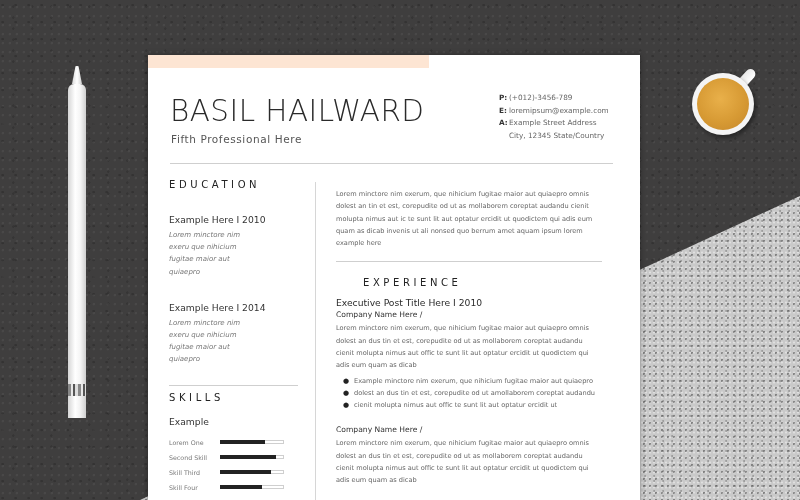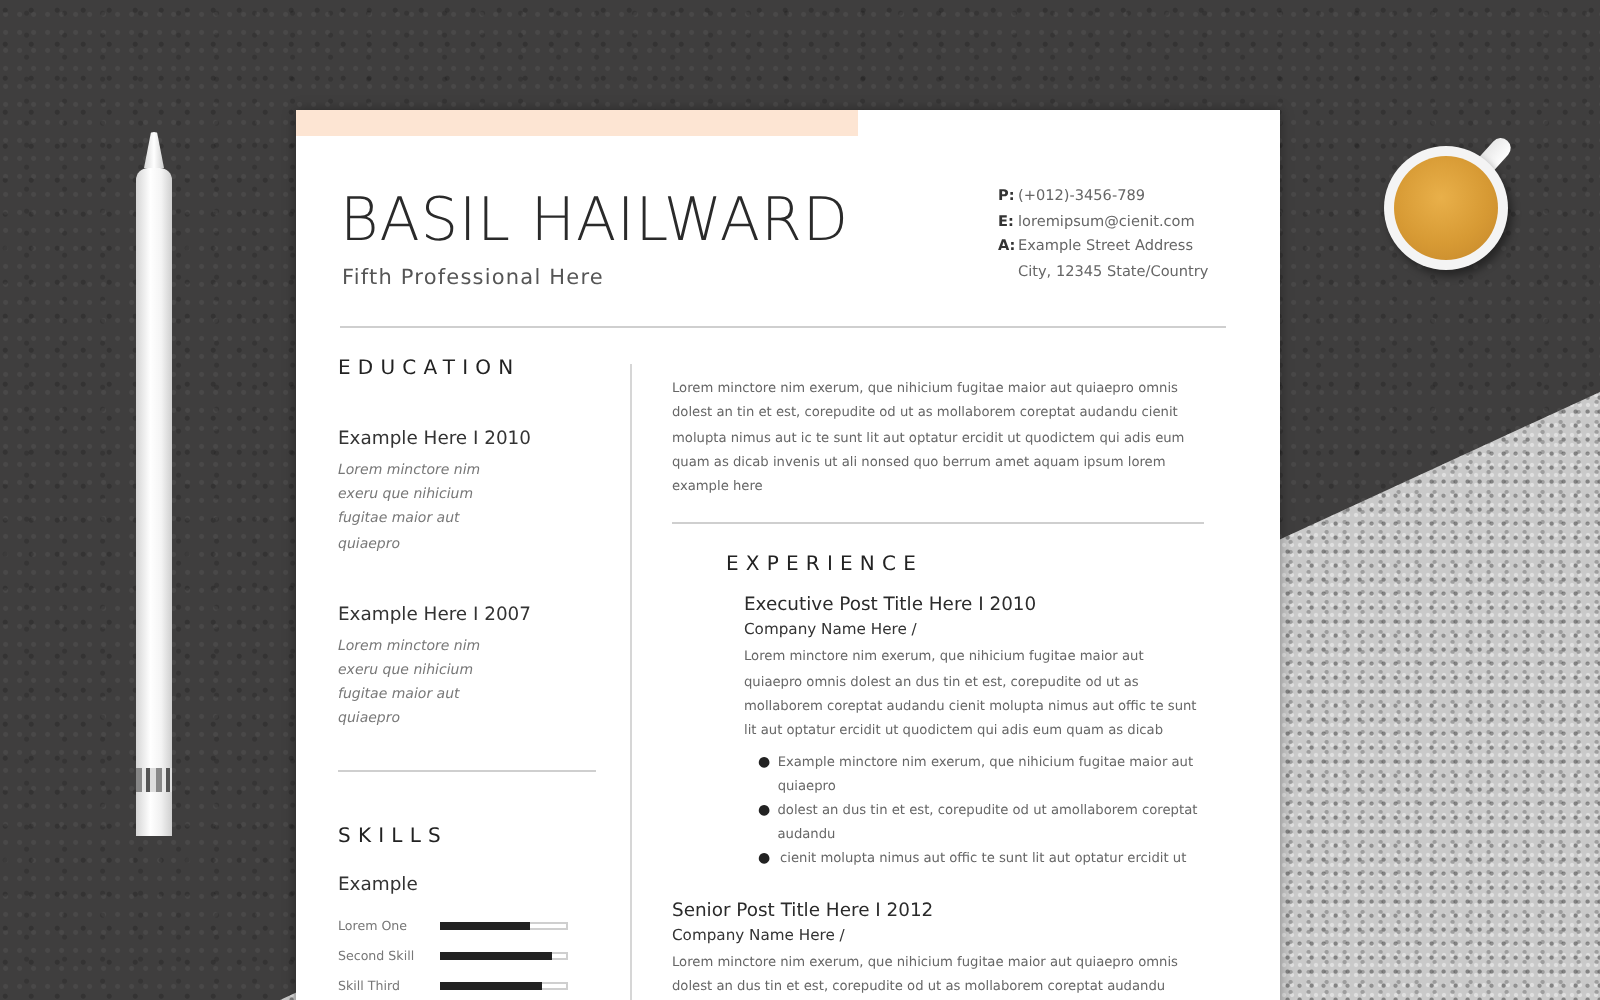--- a/index.html
+++ b/index.html
@@ -155,21 +155,21 @@
   <div class="name">BASIL HAILWARD</div>
   <div class="tagline">Fifth Professional Here</div>
 
   <div class="contact">
     <div class="row">
       <span class="lbl">P:</span>
       <span>(+012)-3456-789</span>
     </div>
     <div class="row">
       <span class="lbl">E:</span>
-      <span>loremipsum@cienit.com</span>
+      <span>loremipsum@example.com</span>
     </div>
     <div class="row">
       <span class="lbl">A:</span>
       <span>Example Street Address</span>
     </div>
     <div class="row">
       <span class="lbl"></span>
       <span>City, 12345 State/Country</span>
     </div>
   </div>
@@ -178,27 +178,27 @@
   <div class="col-rule"></div>
 
   <div class="left">
     <div class="section-title">EDUCATION</div>
 
     <div style="margin-top:4px;">
       <div class="edu-title">Example Here I 2010</div>
       <div class="edu-text" style="width:88px;">Lorem minctore nim exeru que nihicium fugitae maior aut quiaepro</div>
     </div>
     <div style="margin-top:11px;">
-      <div class="edu-title">Example Here I 2007</div>
+      <div class="edu-title">Example Here I 2014</div>
       <div class="edu-text" style="width:88px;">Lorem minctore nim exeru que nihicium fugitae maior aut quiaepro</div>
     </div>
 
     <div class="left-rule"></div>
 
-    <div class="section-title" style="margin-top:27px;">SKILLS</div>
+    <div class="section-title" style="margin-top:6px;">SKILLS</div>
     <div class="skill-group" style="margin-top:13px;">Example</div>
 
     <div style="margin-top:8px;">
       <div class="skill-row">
         <span class="skill-label">Lorem One</span>
         <div class="skill-bar">
             <div class="skill-fill" style="width: 44.8px;"></div>
           </div>
       </div>
       <div class="skill-row">
@@ -229,40 +229,39 @@
 
   </div>
 
   <div class="right">
     <div class="body-text">Lorem minctore nim exerum, que nihicium fugitae maior aut quiaepro omnis dolest an tin et est, corepudite od ut as mollaborem coreptat audandu cienit molupta nimus aut ic te sunt lit aut optatur ercidit ut quodictem qui adis eum quam as dicab invenis ut ali nonsed quo berrum amet aquam ipsum lorem example here</div>
 
     <div class="right-rule"></div>
 
     <div class="section-title" style="margin-top:15px;padding-left:27px;">EXPERIENCE</div>
 
-    <div style="margin-top:9px;margin-left:36px;">
+    <div style="margin-top:9px;">
       <div class="job-title">Executive Post Title Here I 2010</div>
       <div class="company">Company Name Here /</div>
       <div class="body-text" style="margin-top:3px;">Lorem minctore nim exerum, que nihicium fugitae maior aut quiaepro omnis dolest an dus tin et est, corepudite od ut as mollaborem coreptat audandu cienit molupta nimus aut offic te sunt lit aut optatur ercidit ut quodictem qui adis eum quam as dicab</div>
       <div class="bullets" style="margin-top:3px;">
         <div class="bullet">
             <span class="dot">●</span>
             <span>Example minctore nim exerum, que nihicium fugitae maior aut quiaepro</span>
           </div>
         <div class="bullet">
             <span class="dot">●</span>
             <span>dolest an dus tin et est, corepudite od ut amollaborem coreptat audandu</span>
           </div>
         <div class="bullet">
             <span class="dot">●</span>
             <span>cienit molupta nimus aut offic te sunt lit aut optatur ercidit ut</span>
           </div>
       </div>
     </div>
 
     <div style="margin-top:14px;">
-      <div class="job-title">Senior Post Title Here I 2012</div>
       <div class="company">Company Name Here /</div>
       <div class="body-text" style="margin-top:3px;">Lorem minctore nim exerum, que nihicium fugitae maior aut quiaepro omnis dolest an dus tin et est, corepudite od ut as mollaborem coreptat audandu cienit molupta nimus aut offic te sunt lit aut optatur ercidit ut quodictem qui adis eum quam as dicab</div>
 
     </div>
   </div>
 </div>
 
 </body></html>

